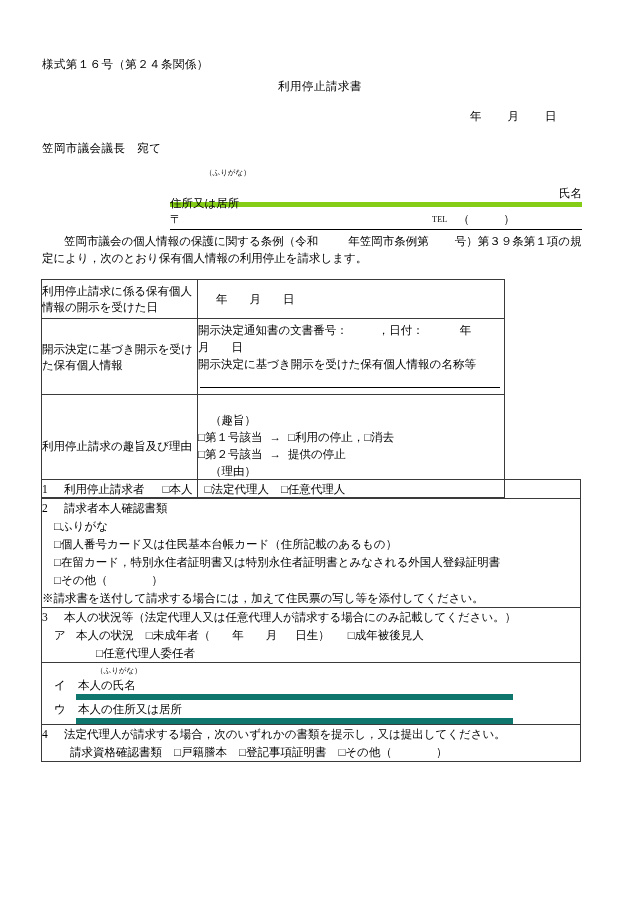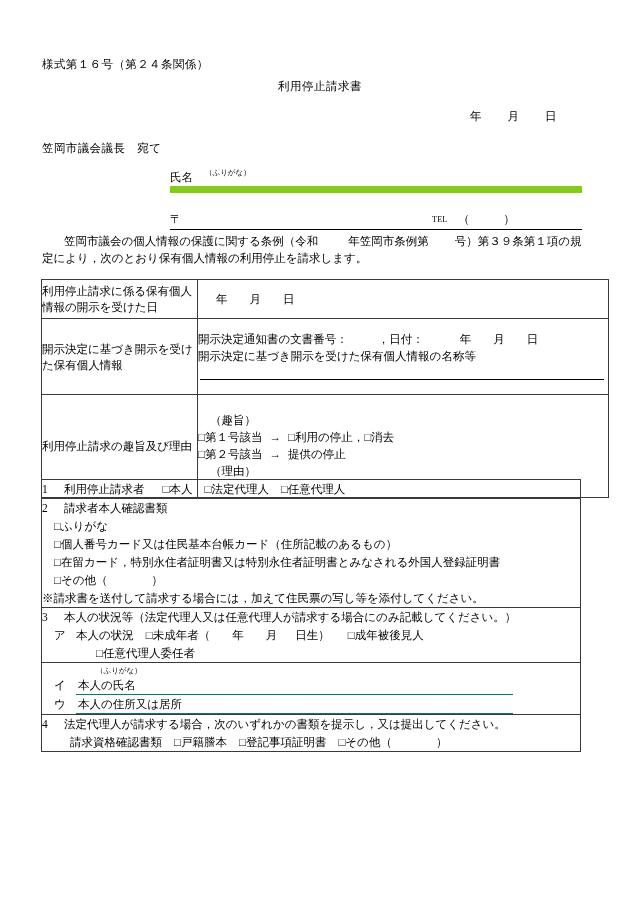--- a/index.html
+++ b/index.html
@@ -28,23 +28,24 @@
   .form-no   { left: 42px;  top: 57px;  font-size: 11.5px; letter-spacing: .4px; }
   .doc-title { left: 278px; top: 79px;  font-size: 11.5px; letter-spacing: .5px; }
   .date-line { left: 470px; top: 109px; font-size: 11.5px; }
   .date-line .sp { display: inline-block; width: 26px; }
   .addressee { left: 42px;  top: 141px; font-size: 11.5px; letter-spacing: .4px; }
   .addressee .gap { display: inline-block; width: 12px; }
 
   
   .furi-a { left: 205px; top: 168px; font-size: 7.5px; }
   .name-row {
-    left: 170px; top: 170px; width: 412px;
-    border-bottom: 7px solid #84cc16;
+    left: 170px; top: 186px; width: 412px;
+    border-bottom: 5px solid #84cc16;
     height: 16px;
+    text-align: right;
   }
   .name-row .lbl { font-size: 11.5px; }
   .addr-row {
     left: 170px; top: 196px; width: 412px;
     height: 16px;
   }
   .addr-row .lbl { font-size: 11.5px; }
   .zip-row {
     left: 170px; top: 212px; width: 412px;
     border-bottom: 1px solid #000;
@@ -78,21 +79,21 @@
     table-layout: fixed;
   }
   .tbl td {
     border: 1px solid #3a3a3a;
     vertical-align: middle;
     font-size: 11.5px;
     padding: 0;
   }
 
   
-  .tbl1 { left: 41px; top: 279px; width: 568px; }
+  .tbl1 { left: 41px; top: 279px; width: 464px; }
   .t1-label { width: 155px; padding: 4px 6px 4px 7px; line-height: 16px; }
   .t1-body  { padding: 5px 8px; line-height: 17px; }
   .sp12 { display: inline-block; width: 12px; }
   .sp18 { display: inline-block; width: 18px; }
   .sp22 { display: inline-block; width: 22px; }
   .sp30 { display: inline-block; width: 30px; }
   .sp36 { display: inline-block; width: 36px; }
   .sp44 { display: inline-block; width: 44px; }
   .rule {
     border-bottom: 1.6px solid #000;
@@ -107,21 +108,21 @@
   .t2-cell { padding: 5px 8px 6px 9px; line-height: 18px; }
   .ln { display: block; }
   .ind1 { padding-left: 12px; }
   .ind2 { padding-left: 28px; }
   .ind3 { padding-left: 54px; }
   .num  { display: inline-block; width: 22px; }
   .kana { display: inline-block; width: 22px; }
 
   .ul-line {
     display: inline-block;
-    border-bottom: 1px solid #0f766e;
+    border-bottom: 6px solid #0f766e;
     min-width: 435px;
     padding-left: 2px;
   }
   .furi-b { font-size: 7.5px; padding-left: 54px; display: block; line-height: 10px; }
 </style>
 </head>
 <body>
 
 <div class="page">
 
@@ -135,20 +136,23 @@
   <div class="abs addressee">
     <span>笠岡市議会議長</span><span class="gap"></span><span>宛て</span>
   </div>
 
   <div class="abs furi-a">（ふりがな）</div>
 
   <div class="abs name-row">
     <span class="lbl">氏名</span>
   </div>
 
+  <div class="abs addr-row">
+    <span class="lbl">住所又は居所</span>
+  </div>
 
   <div class="abs zip-row">
     <span class="zip">〒</span>
     <span class="tel">TEL</span>
     <span class="paren"><span>（</span><span class="inner"></span><span>）</span></span>
   </div>
 
   <div class="abs ordinance">
     <span class="ind"></span><span>笠岡市議会の個人情報の保護に関する条例（令和</span><span class="blank-a"></span><span>年笠岡市条例第</span><span class="blank-b"></span><span>号）第３９条第１項の規定により，</span><span>次のとおり保有個人情報の利用停止を請求します。</span>
   </div>

